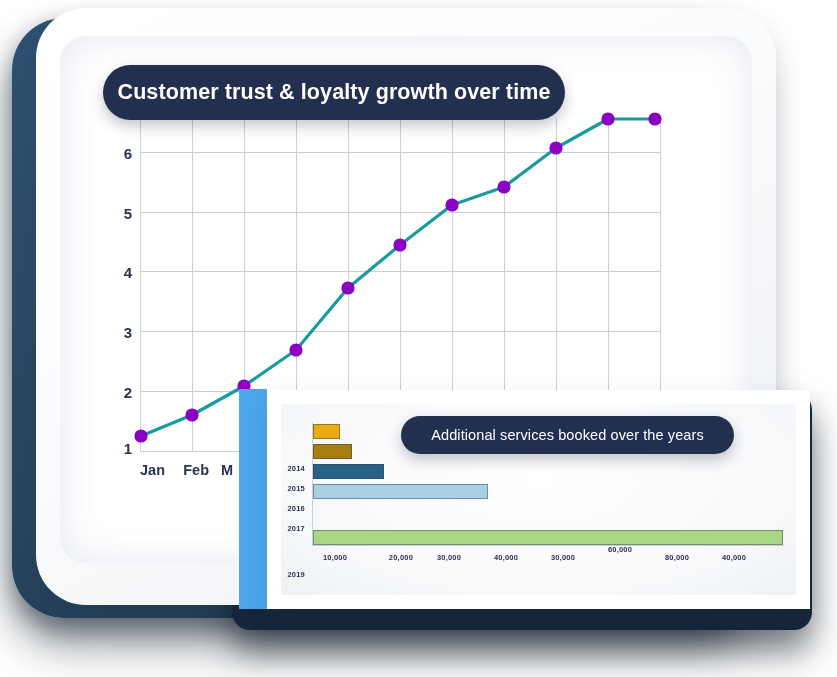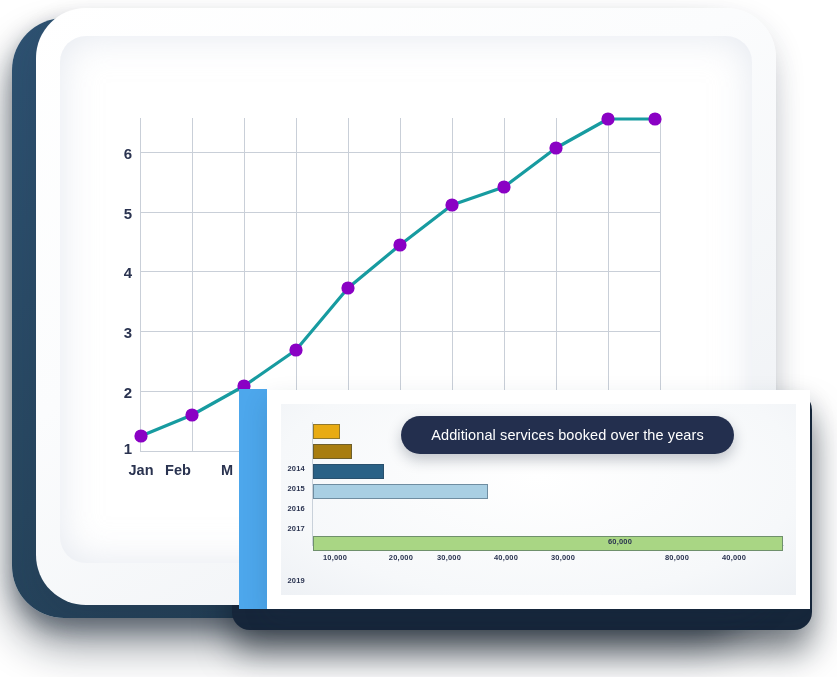--- a/index.html
+++ b/index.html
@@ -114,21 +114,21 @@
     font-size: 15px;
     font-weight: bold;
     text-align: right;
   }
   .ytick { width: 22px; }
   .xtick {
     position: absolute;
     color: #2a3350;
     font-size: 14.5px;
     font-weight: bold;
-    text-align: center;
+    text-align: right;
     width: 48px;
   }
 
   
   .blue-bar {
     position: absolute;
     left: 239px;
     top: 389px;
     width: 28px;
     height: 220px;
@@ -257,23 +257,26 @@
   </div>
 
   <div class="axis-label ytick" style="left:110px; top:145px;">6</div>
   <div class="axis-label ytick" style="left:110px; top:205px;">5</div>
   <div class="axis-label ytick" style="left:110px; top:264px;">4</div>
   <div class="axis-label ytick" style="left:110px; top:324px;">3</div>
   <div class="axis-label ytick" style="left:110px; top:384px;">2</div>
   <div class="axis-label ytick" style="left:110px; top:440px;">1</div>
 
   <div class="xtick" style="left:117px; top:462px;">Jan</div>
-  <div class="xtick" style="left:154px; top:462px;">Feb</div>
+  <div class="xtick" style="left:161px; top:462px;">Feb</div>
   <div class="xtick" style="left:221px; top:462px; width:22px; text-align:left; overflow:hidden;">M</div>
 
+  <div class="pill" id="pill-line">
+    <span>Customer trust &amp; loyalty growth over time</span>
+  </div>
 
   <div class="blue-bar"></div>
 
   <div class="bar-card">
     <div class="bar-card-sheen"></div>
 
     <div class="bar-plot">
 
       <div class="bar-axis-line" style="left:45px; top:155px; width:472px; height:1px;"></div>
       <div class="bar-axis-line" style="left:45px; top:32px; width:1px; height:123px;"></div>
@@ -292,31 +295,31 @@
         <div class="bar-year" style="left:4px; top:4px;">2016</div>
         <div class="bar-rect" style="position:absolute; left:46px; width:71px; background:#2a6186;"></div>
       </div>
 
       <div class="bar-row" style="left:0px; top:94px; width:517px;">
         <div class="bar-year" style="left:4px; top:4px;">2017</div>
         <div class="bar-rect" style="position:absolute; left:46px; width:175px; background:#a9cfe3;"></div>
       </div>
 
 
-      <div class="bar-row" style="left:0px; top:146px; width:517px;">
+      <div class="bar-row" style="left:0px; top:140px; width:517px;">
         <div class="bar-year" style="left:4px; top:4px;">2019</div>
         <div class="bar-rect" style="position:absolute; left:46px; width:470px; background:#a9d684;"></div>
       </div>
 
       <div class="bar-xtick" style="left:47px;  top:163px;">10,000</div>
       <div class="bar-xtick" style="left:104px; top:163px;text-align:right;">20,000</div>
       <div class="bar-xtick" style="left:161px; top:163px;">30,000</div>
       <div class="bar-xtick" style="left:218px; top:163px;">40,000</div>
       <div class="bar-xtick" style="left:275px; top:163px;">30,000</div>
-      <div class="bar-xtick" style="left:332px; top:147px;">60,000</div>
+      <div class="bar-xtick" style="left:332px; top:155px;">60,000</div>
       <div class="bar-xtick" style="left:389px; top:163px;">80,000</div>
       <div class="bar-xtick" style="left:446px; top:163px;">40,000</div>
     </div>
   </div>
 
   <div class="pill" id="pill-bar">
     <span>Additional services booked over the years</span>
   </div>
 
 </div>

